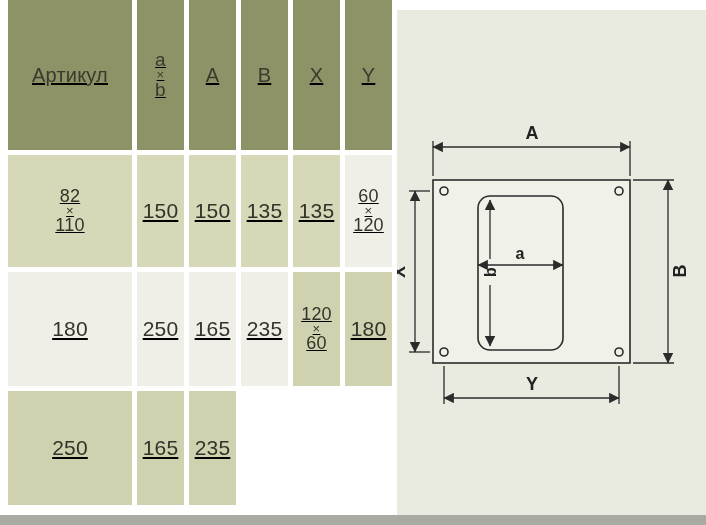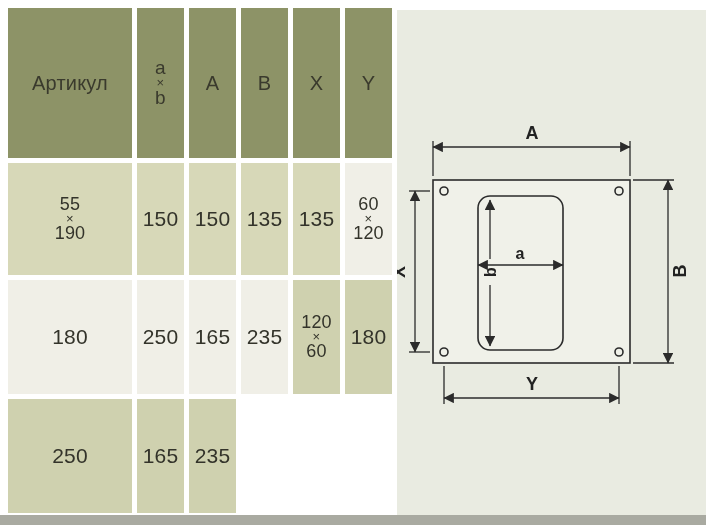--- a/index.html
+++ b/index.html
@@ -1,25 +1,26 @@
 <!DOCTYPE html>
 <html><head>
 <meta charset="utf-8">
 <style>
   * { margin:0; padding:0; box-sizing:border-box; }
   html,body { background:#ffffff; font-family:"Liberation Sans", sans-serif; }
   .stage { position:relative; width:706px; height:525px; background:#ffffff; overflow:hidden; }
 
   
   .grid {
-    position:absolute; left:8px; top:8px;
+    position:absolute; left:8px; top:0;
     display:grid;
     grid-template-columns:124px 47px 47px 47px 47px 47px;
     grid-template-rows:150px 112px 114px 114px;
     gap:5px;
+    text-decoration:underline;
   }
   .cell {
     display:flex; align-items:center; justify-content:center;
     color:#33332a; font-size:21px; letter-spacing:0.2px;
   }
   .head  { background:#8d9367; color:#3a3a2d; font-size:20px; }
   .row-a { background:#d7d8b8; }
   .row-b { background:#f0efe7; }
   .row-c { background:#cfd1af; }
   .stack { display:flex; flex-direction:column; align-items:center; line-height:1.02; font-size:18px; }
@@ -54,23 +55,23 @@
         <span>b</span>
       </div>
     </div>
     <div class="cell head">A</div>
     <div class="cell head">B</div>
     <div class="cell head">X</div>
     <div class="cell head">Y</div>
 
     <div class="cell row-a">
       <div class="stack">
-        <span>55</span>
+        <span>82</span>
         <span class="times">×</span>
-        <span>190</span>
+        <span>110</span>
       </div>
     </div>
     <div class="cell row-a">150</div>
     <div class="cell row-a">150</div>
     <div class="cell row-a">135</div>
     <div class="cell row-a">135</div>
 
     <div class="cell row-b">
       <div class="stack">
         <span>60</span>

